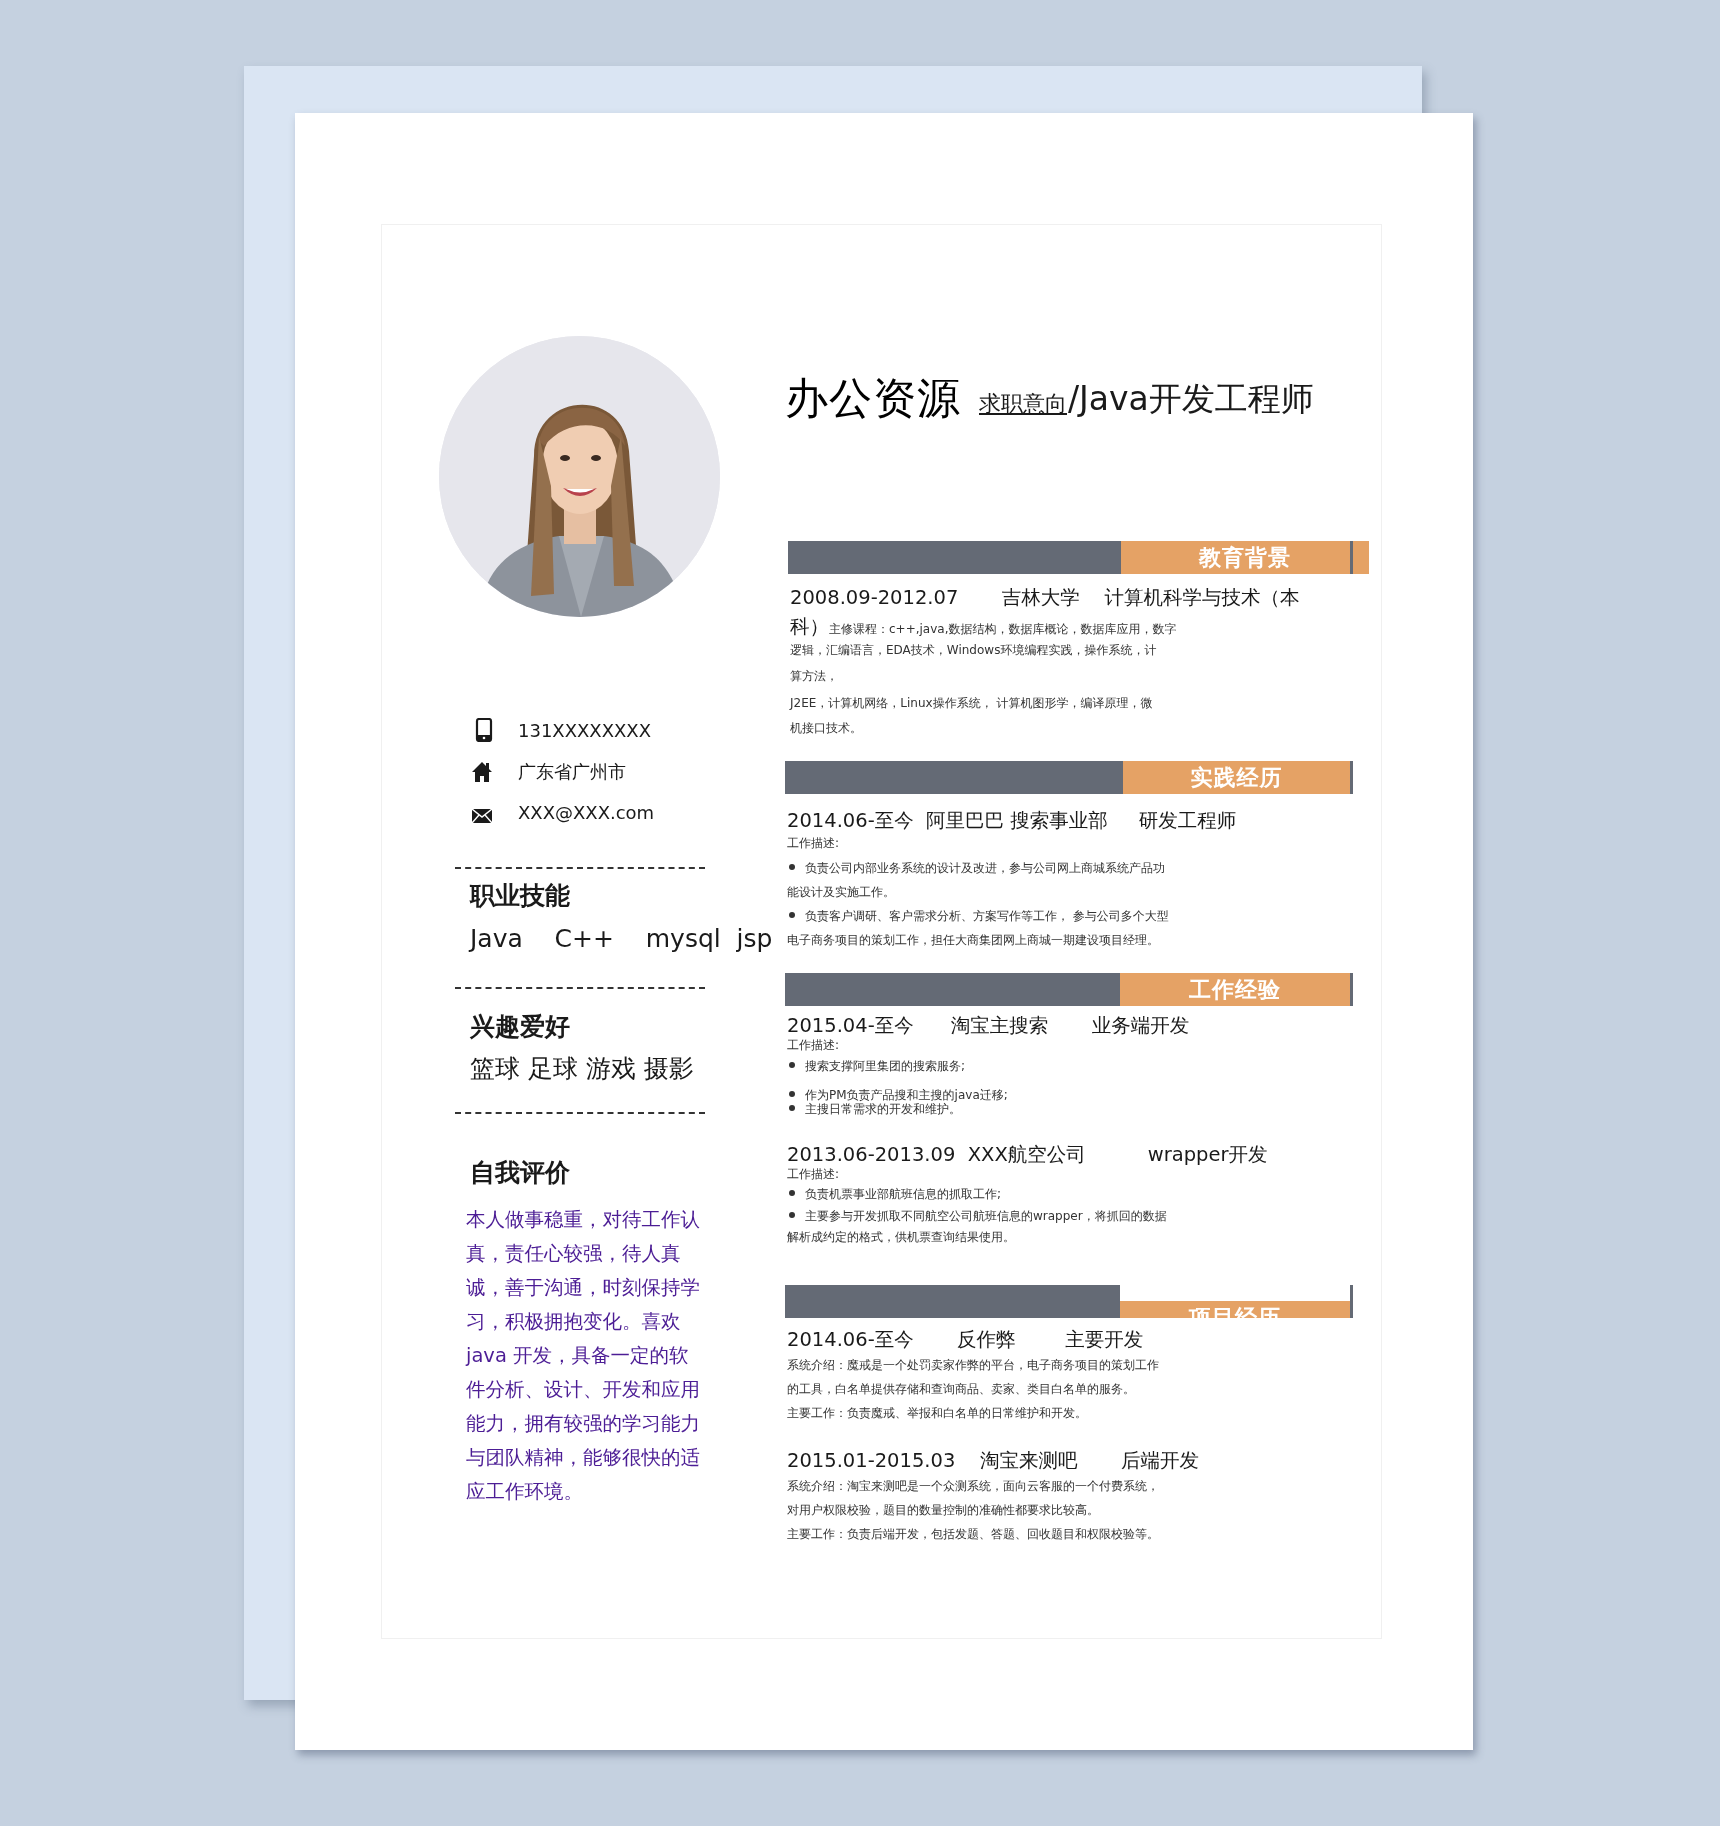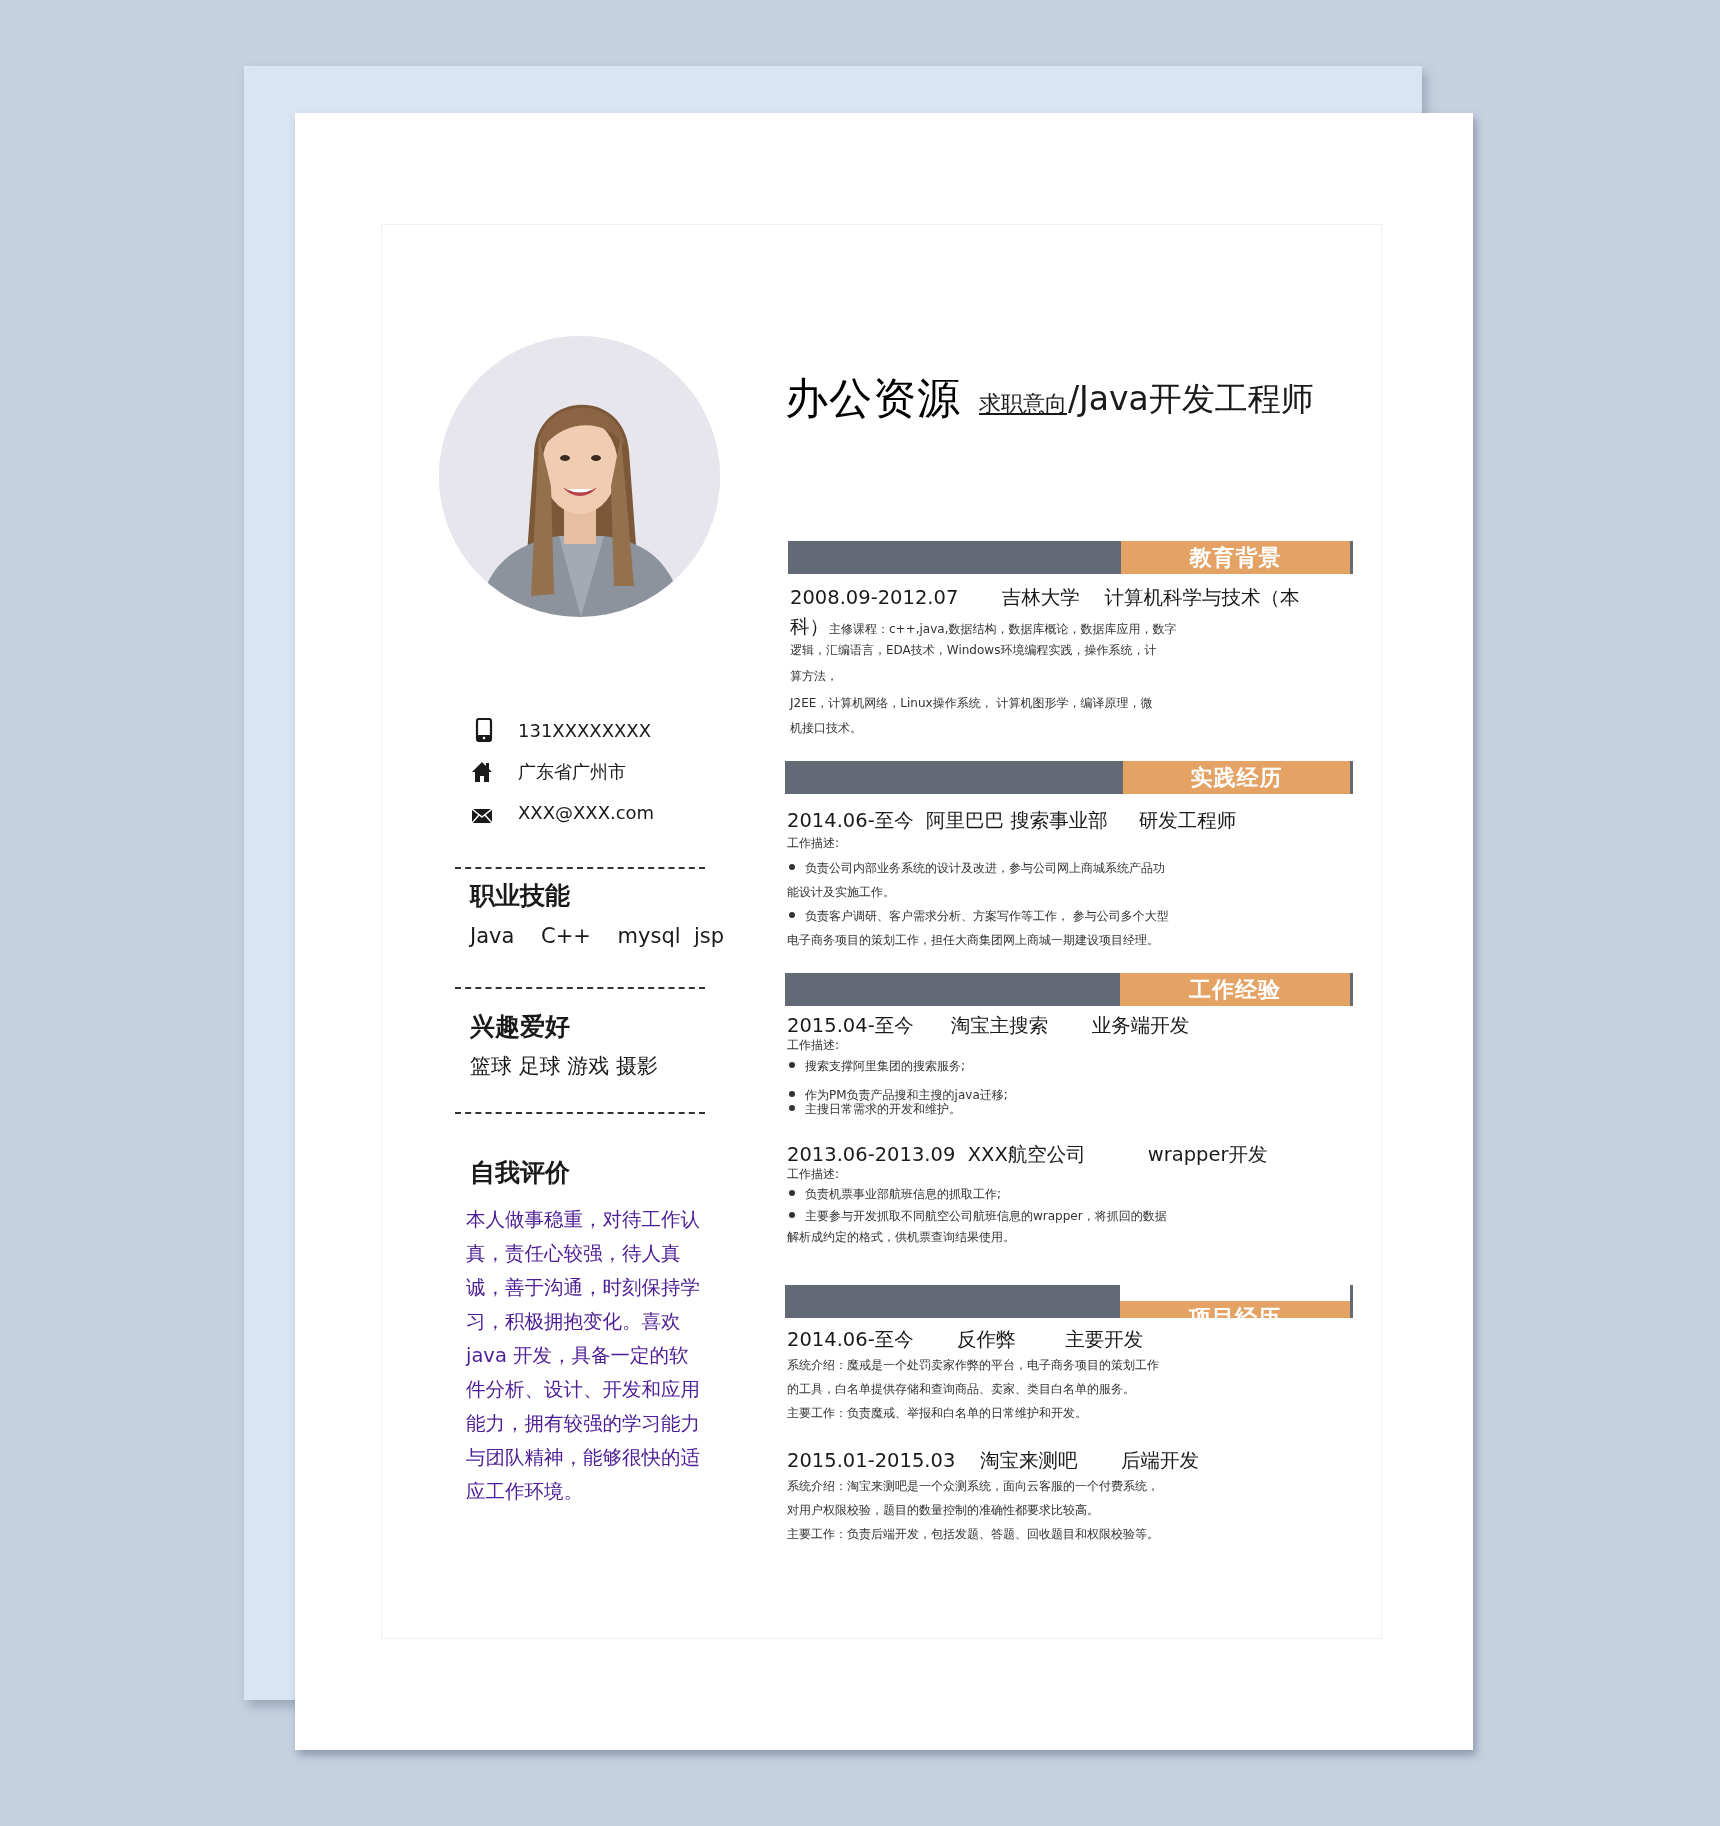--- a/index.html
+++ b/index.html
@@ -38,21 +38,21 @@
 
   
   .contact-icon { position:absolute; width:22px; height:24px; }
   .contact-text { font-size:18px; color:#1a1a1a; }
 
   .dash {
     position:absolute; left:455px; width:250px; height:0;
     border-top:2px dashed #333;
   }
   .left-heading { font-size:25px; font-weight:bold; color:#1a1a1a; }
-  .left-text { font-size:21px; color:#1a1a1a; }
+  .left-text { font-size:25px; color:#1a1a1a; }
   .self-para {
     position:absolute; left:466px; top:1203px; width:240px;
     font-size:19.5px; line-height:34px; color:#4c1d95; white-space:normal;
   }
 
   
   .sec-bar { position:absolute; height:33px; }
   .sec-bar .gray { position:absolute; left:0; top:0; bottom:0; background:#646a75; }
   .sec-bar .orange {
     position:absolute; top:0; bottom:0; background:#e5a265;
@@ -134,21 +134,21 @@
 <div class="abs left-heading" style="left:470px; top:1010px;">兴趣爱好</div>
 <div class="abs left-text" style="left:470px; top:1052px;">篮球 足球 游戏 摄影</div>
 
 <div class="dash" style="top:1112px;"></div>
 
 <div class="abs left-heading" style="left:470px; top:1156px;">自我评价</div>
 <div class="self-para">本人做事稳重，对待工作认真，责任心较强，待人真诚，善于沟通，时刻保持学习，积极拥抱变化。喜欢java 开发，具备一定的软件分析、设计、开发和应用能力，拥有较强的学习能力与团队精神，能够很快的适应工作环境。</div>
 
 <div class="sec-bar" style="left:788px; top:541px; width:565px;">
   <div class="gray" style="width:333px;"></div>
-  <div class="orange" style="left:333px; width:229px;">教育背景</div>
+  <div class="orange" style="left:333px; width:248px;">教育背景</div>
   <div class="edge" style="left:562px;"></div>
 </div>
 <div class="abs entry-title" style="left:790px; top:584px; white-space:pre;">2008.09-2012.07       吉林大学    计算机科学与技术（本</div>
 <div class="abs" style="left:790px; top:613px;">
   <span class="entry-title">科）</span><span class="body-text">主修课程：c++,java,数据结构，数据库概论，数据库应用，数字</span>
 </div>
 <div class="abs body-text" style="left:790px; top:642px;">逻辑，汇编语言，EDA技术，Windows环境编程实践，操作系统，计</div>
 <div class="abs body-text" style="left:790px; top:668px;">算方法，</div>
 <div class="abs body-text" style="left:790px; top:695px;">J2EE，计算机网络，Linux操作系统， 计算机图形学，编译原理，微</div>
 <div class="abs body-text" style="left:790px; top:720px;">机接口技术。</div>

